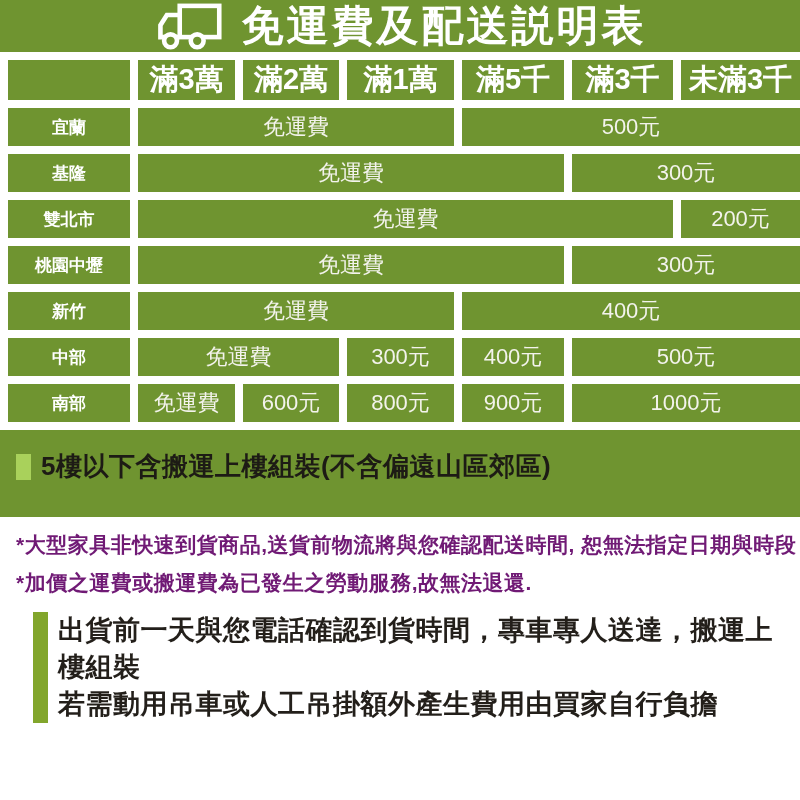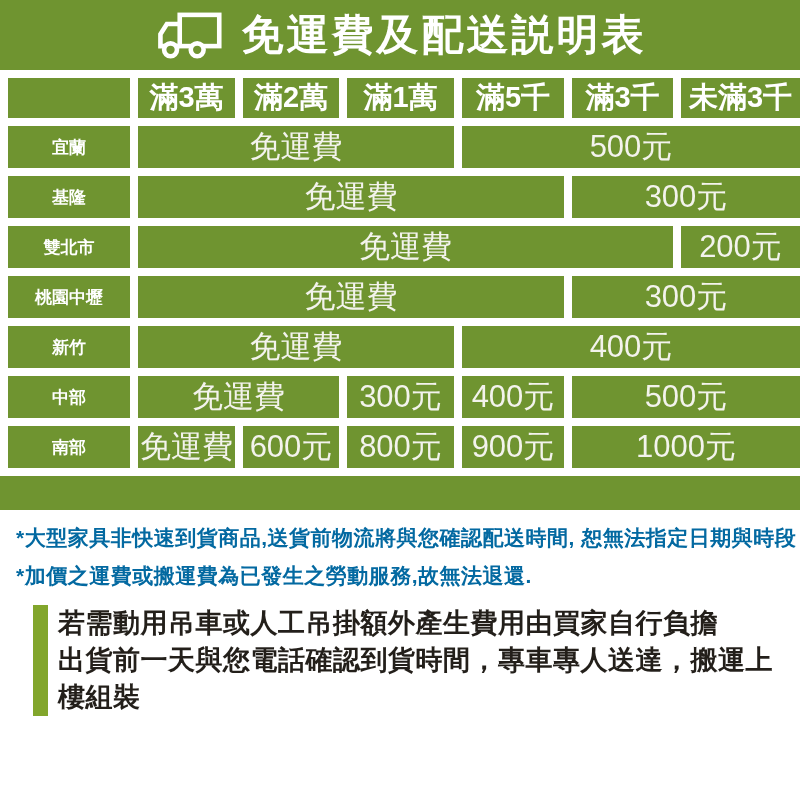--- a/index.html
+++ b/index.html
@@ -8,21 +8,21 @@
     width: 800px; height: 800px;
     background: #ffffff;
     font-family: "Liberation Sans", "DejaVu Sans", sans-serif;
     overflow: hidden;
   }
 
   
   .green-panel { background: #6f9430; width: 800px; }
 
   .title-bar {
-    height: 70px;
+    height: 52px;
     display: flex; align-items: center; justify-content: center;
     gap: 20px;
     text-align: center;
   }
   .truck { display: inline-flex; margin-top: 2px; }
   .title {
     margin: 0;
     color: #ffffff;
     font-size: 42px;
     font-weight: 700;
@@ -51,21 +51,21 @@
     font-size: 29px;
     font-weight: 700;
   }
   .fee-table td.rowlabel {
     color: #ffffff;
     font-size: 17px;
     font-weight: 700;
   }
   .fee-table td.val {
     color: #f3f3ec;
-    font-size: 31px;
+    font-size: 22px;
     font-weight: 400;
   }
 
   
   .green-notes { padding: 10px 0 24px 16px; }
   .gnote {
     display: flex; align-items: center; gap: 10px;
     margin: 9px 0;
   }
   .gnote .sq {
@@ -79,21 +79,21 @@
 
   
   .white-section { background: #ffffff; padding-top: 10px; }
 
   .fine-print { margin: 0 0 0 16px; }
   .fine-print p {
     margin: 0 0 3px 0;
     font-size: 21px;
     font-weight: 600;
     line-height: 35px;
-    color: #0369a1;
+    color: #701a75;
     letter-spacing: 0.5px;
     white-space: nowrap;
   }
 
   .delivery {
     display: flex; gap: 10px;
     margin: 12px 0 0 33px;
   }
   .delivery .bar {
     width: 15px; flex: 0 0 15px;
@@ -179,32 +179,36 @@
         <td class="val">免運費</td>
         <td class="val">600元</td>
         <td class="val">800元</td>
         <td class="val">900元</td>
         <td class="val" colspan="2">1000元</td>
       </tr>
     </tbody>
   </table>
 
   <div class="green-notes">
+    <div class="gnote">
+      <span class="sq"></span>
+      <span class="txt">5樓以下含搬運上樓組裝(不含偏遠山區郊區)</span>
+    </div>
   </div>
 
 </div>
 
 <div class="white-section">
 
   <div class="fine-print">
     <p>*大型家具非快速到貨商品,送貨前物流將與您確認配送時間, 恕無法指定日期與時段</p>
     <p>*加價之運費或搬運費為已發生之勞動服務,故無法退還.</p>
   </div>
 
   <div class="delivery">
     <div class="bar"></div>
     <div class="lines">
+      <div>出貨前一天與您電話確認到貨時間，專車專人送達，搬運上樓組裝</div>
       <div>若需動用吊車或人工吊掛額外產生費用由買家自行負擔</div>
-      <div>出貨前一天與您電話確認到貨時間，專車專人送達，搬運上樓組裝</div>
     </div>
   </div>
 
 </div>
 
 </body></html>

